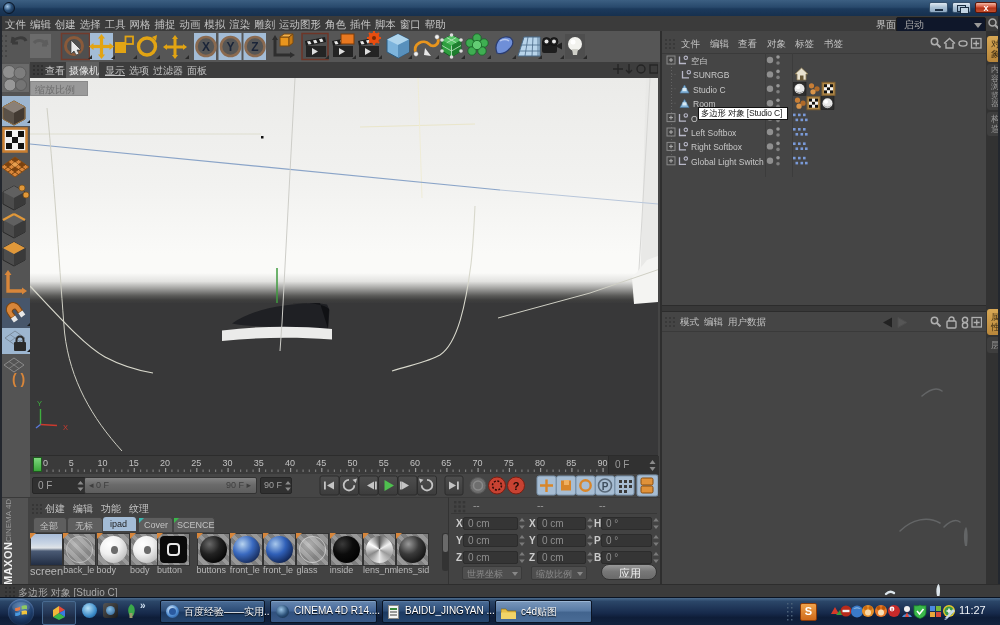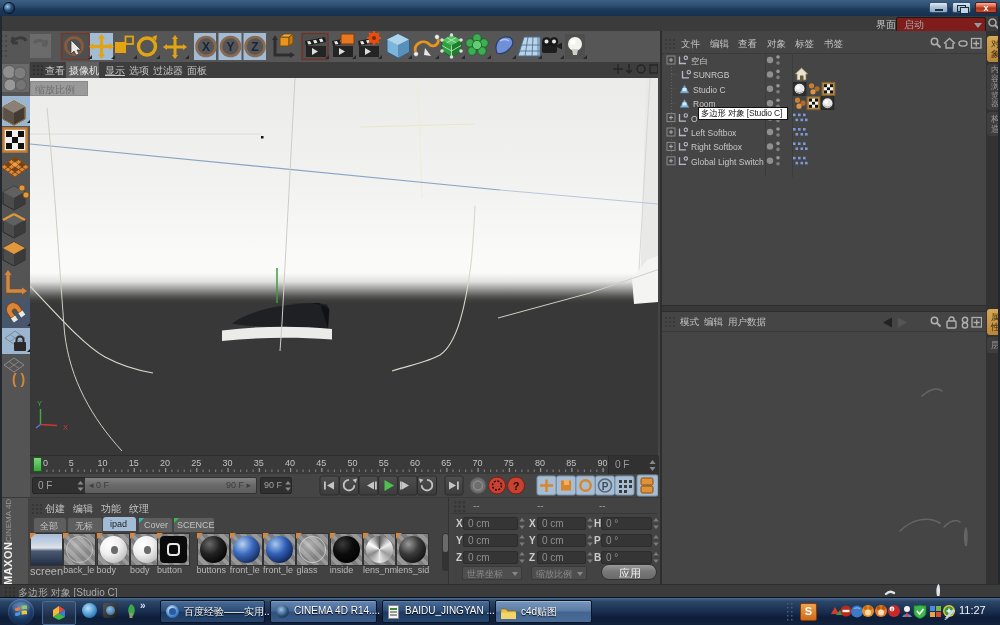--- a/index.html
+++ b/index.html
@@ -26,22 +26,23 @@
       background:linear-gradient(#dfe9f2,#a9c0d4 50%,#8fa9c2);border:1px solid #35506b;box-sizing:border-box;">
       <div class="abs" style="left:4px;top:2px;width:7px;height:5px;border:1px solid #1a2c40;"></div>
       <div class="abs" style="left:7px;top:4px;width:7px;height:5px;border:1px solid #1a2c40;background:#c3d4e2;"></div>
       </div>
     <div class="abs" style="left:975px;top:2px;width:22px;height:11px;border-radius:2px;
       background:linear-gradient(#f2b9a5,#d4543a 45%,#b03218 55%,#c2502f);border:1px solid #5d1507;box-sizing:border-box;
       color:#fff;font-size:9px;font-weight:bold;text-align:center;line-height:10px;">x</div>
   </div>
 
   <div class="abs" id="menubar" style="left:0;top:16px;width:1000px;height:15px;background:#3b3b3b;border-bottom:1px solid #333;">
+    <div class="txt abs" style="left:5px;top:2px;font-size:10.5px;word-spacing:1px;">文件 编辑 创建 选择 工具 网格 捕捉 动画 模拟 渲染 雕刻 运动图形 角色 插件 脚本 窗口 帮助</div>
     <div class="txt abs" style="left:876px;top:2px;">界面</div>
-    <div class="abs" style="left:896px;top:1px;width:88px;height:13px;background:#7f1d1d;border:1px solid #1a1a1a;border-radius:2px;">
+    <div class="abs" style="left:896px;top:1px;width:88px;height:13px;background:#0f172a;border:1px solid #1a1a1a;border-radius:2px;">
       <div class="txt abs" style="left:7px;top:0px;color:#a8a8a8;">启动</div>
       <div class="abs" style="right:3px;top:5px;width:0;height:0;border-left:4px solid transparent;border-right:4px solid transparent;border-top:5px solid #999;"></div>
     </div>
     <svg class="abs" style="left:987px;top:1px;" width="13" height="13" viewBox="0 0 13 13">
       <circle cx="5.5" cy="5.5" r="3.5" fill="none" stroke="#a9a9a9" stroke-width="1.6"></circle>
       <line x1="8" y1="8" x2="12" y2="12" stroke="#a9a9a9" stroke-width="2"></line>
     </svg>
   </div>
 
   <div class="abs" id="toolbar" style="left:0;top:31px;width:660px;height:31px;background:#565656;">

